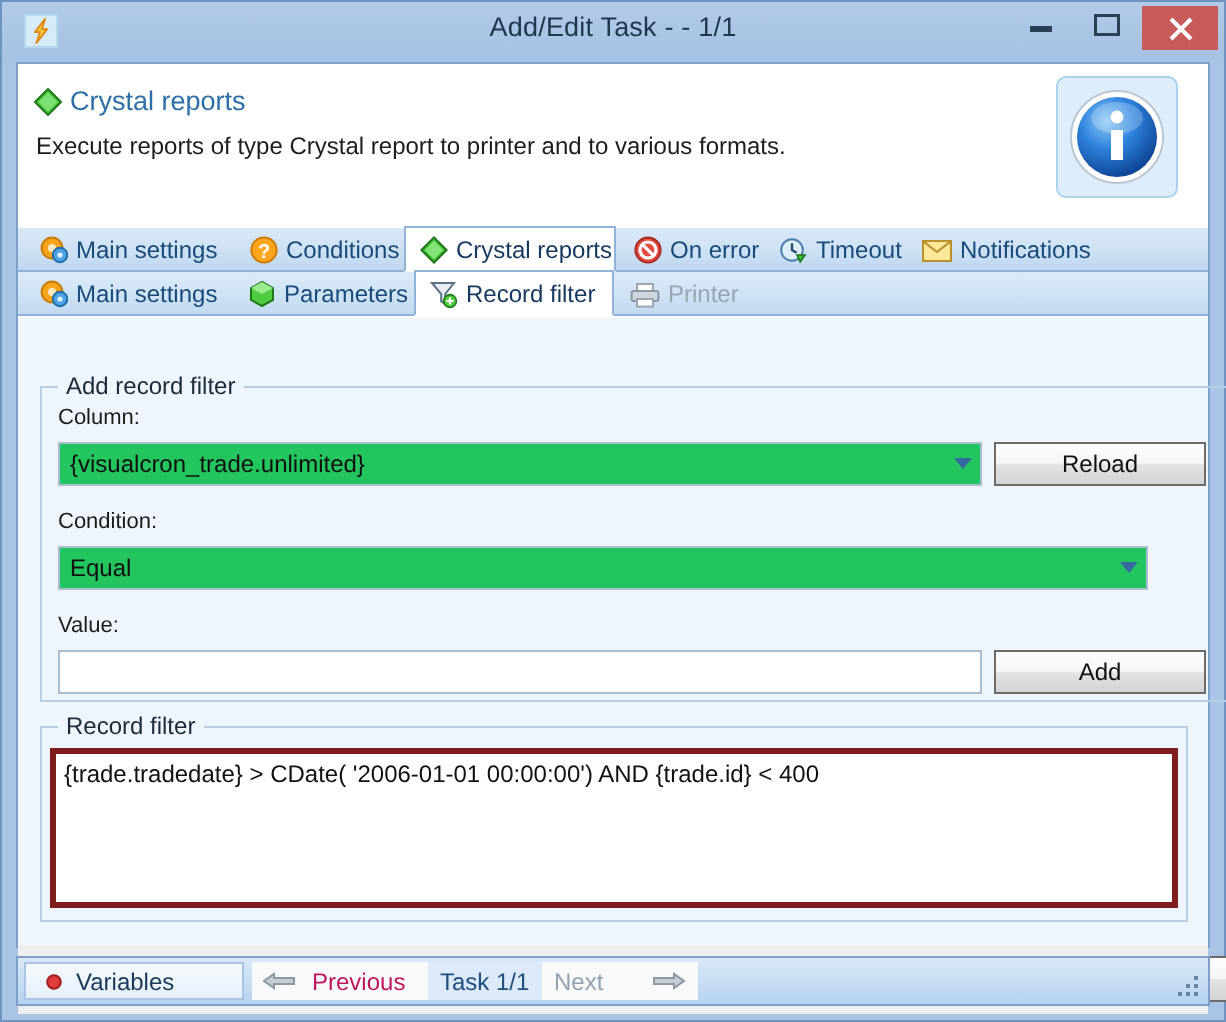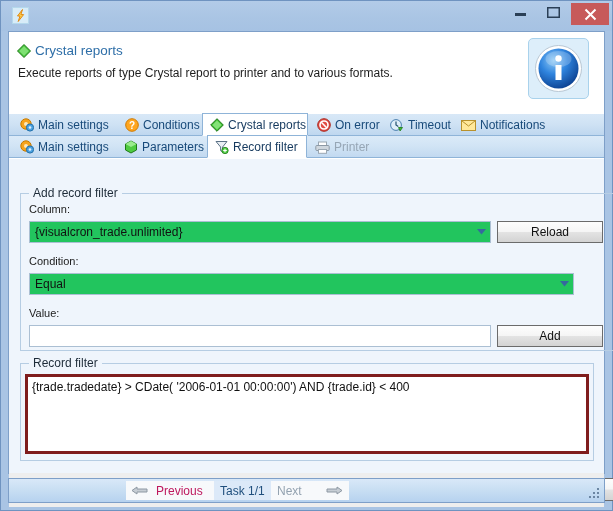--- a/index.html
+++ b/index.html
@@ -318,20 +318,21 @@
 <body>
 
 <div id="window">
 
   <div id="titlebar">
     <div id="app-icon">
       <svg width="15" height="15" viewBox="0 0 15 15">
         <path d="M9.5 1.5 L4.5 8 L7 8 L5.2 13.5 L10.6 6.6 L7.9 6.6 Z" fill="#ffd04a" stroke="#e08a14" stroke-width="1" stroke-linejoin="round"></path>
       </svg>
     </div>
+    <div id="title-text">Add/Edit Task -  - 1/1</div>
 
     <div class="winbtn" id="btn-min">
       <svg width="11" height="3" viewBox="0 0 11 3">
           <rect x="0" y="0" width="11" height="3" fill="#2a3f56"></rect>
         </svg>
     </div>
     <div class="winbtn" id="btn-max">
       <svg width="13" height="11" viewBox="0 0 13 11">
         <rect x="0.5" y="0.5" width="12" height="10" fill="none" stroke="#2a3f56" stroke-width="2"></rect>
       </svg>
@@ -530,20 +531,28 @@
     </div>
 
     <div id="buttonbar">
       <div class="pushbtn strong" id="btn-cancel">Cancel</div>
       <div class="pushbtn strong" id="btn-ok">Ok</div>
     </div>
   </div>
 
   <div id="statusbar">
 
+    <div class="sb-item" id="sb-variables">
+      <span class="sb-ico">
+        <svg width="8" height="8" viewBox="0 0 8 8">
+          <circle cx="4" cy="4" r="3.4" fill="#e03b3b" stroke="#9e1f1f" stroke-width="1"></circle>
+        </svg>
+      </span>
+      <span>Variables</span>
+    </div>
 
     <div class="sb-item" id="sb-prev-arrow">
       <svg width="17" height="9" viewBox="0 0 17 9">
         <path d="M16 3 H6 V1 L1 4.5 L6 8 V6 H16 Z" fill="#c6cdd4" stroke="#8d98a3" stroke-width="1"></path>
       </svg>
     </div>
     <div class="sb-item" id="sb-previous">Previous</div>
 
     <div class="sb-item" id="sb-task">Task 1/1</div>
 

